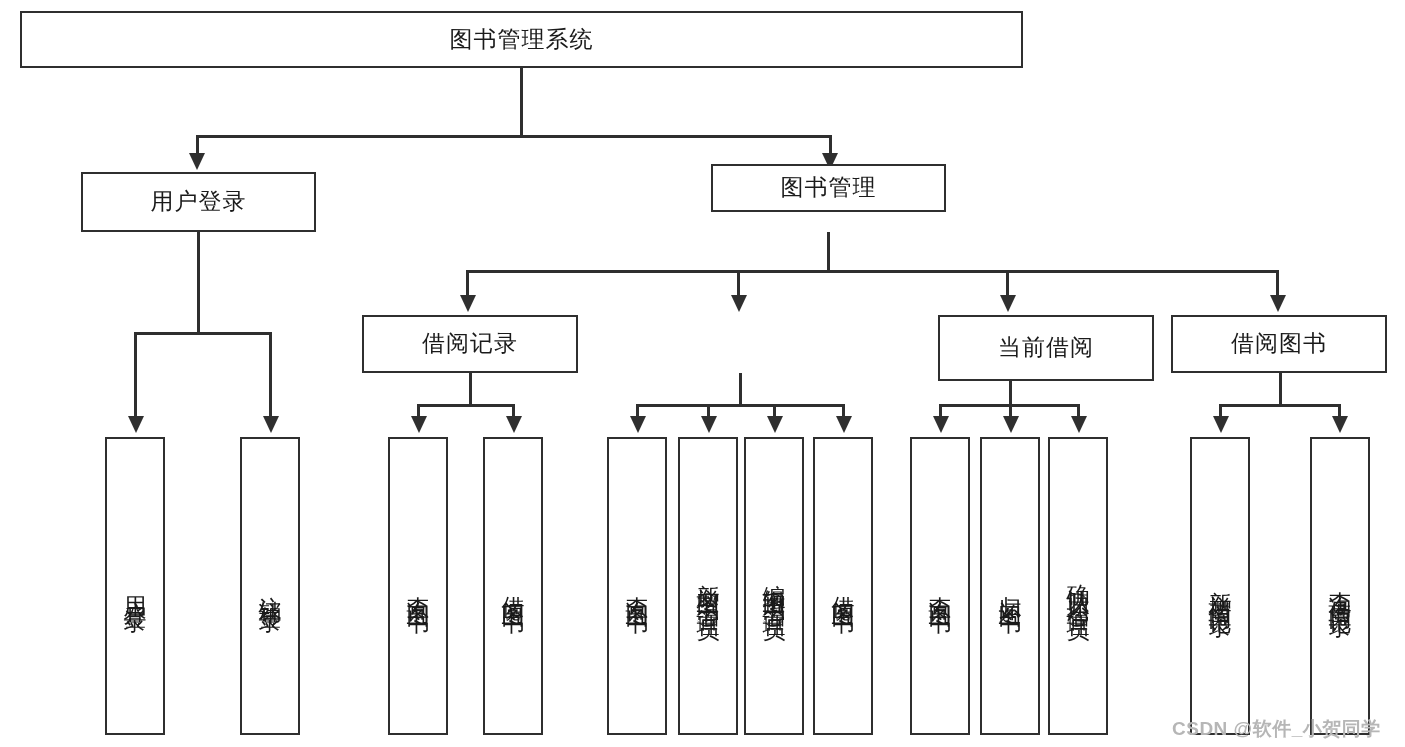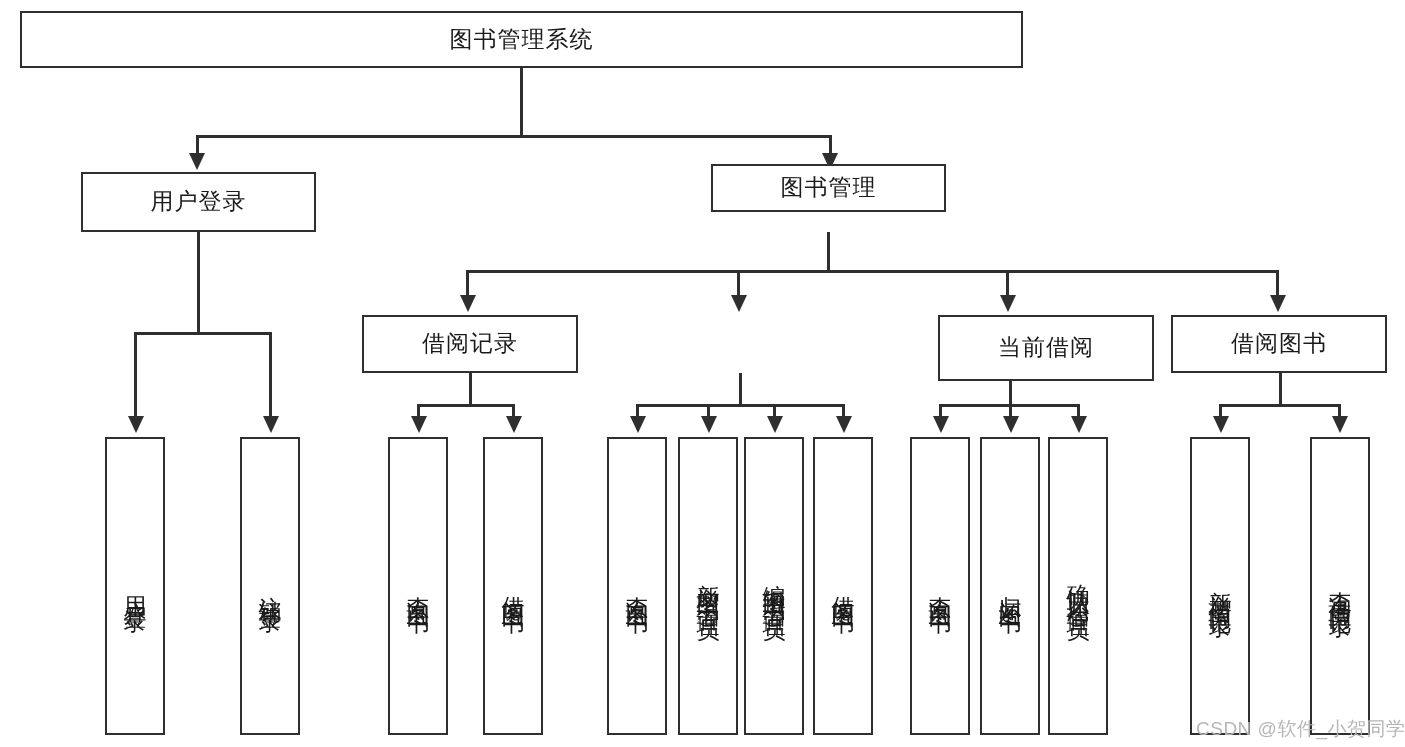--- a/index.html
+++ b/index.html
@@ -200,15 +200,15 @@
     <span class="lbl">确认归还（管理员）</span>
   </div>
 
   <div class="node vert" style="left:1190px;top:437px;width:60px;height:298px;">
     <span class="lbl">新增借阅记录</span>
   </div>
   <div class="node vert" style="left:1310px;top:437px;width:60px;height:298px;">
     <span class="lbl">查询借阅记录</span>
   </div>
 
-  <div class="watermark" style="left:1196px;top:716px;">CSDN @软件_小贺同学</div>
+  <div class="watermark" style="left:1172px;top:716px;font-weight:bold;">CSDN @软件_小贺同学</div>
 
 </div>
 
 </body></html>

